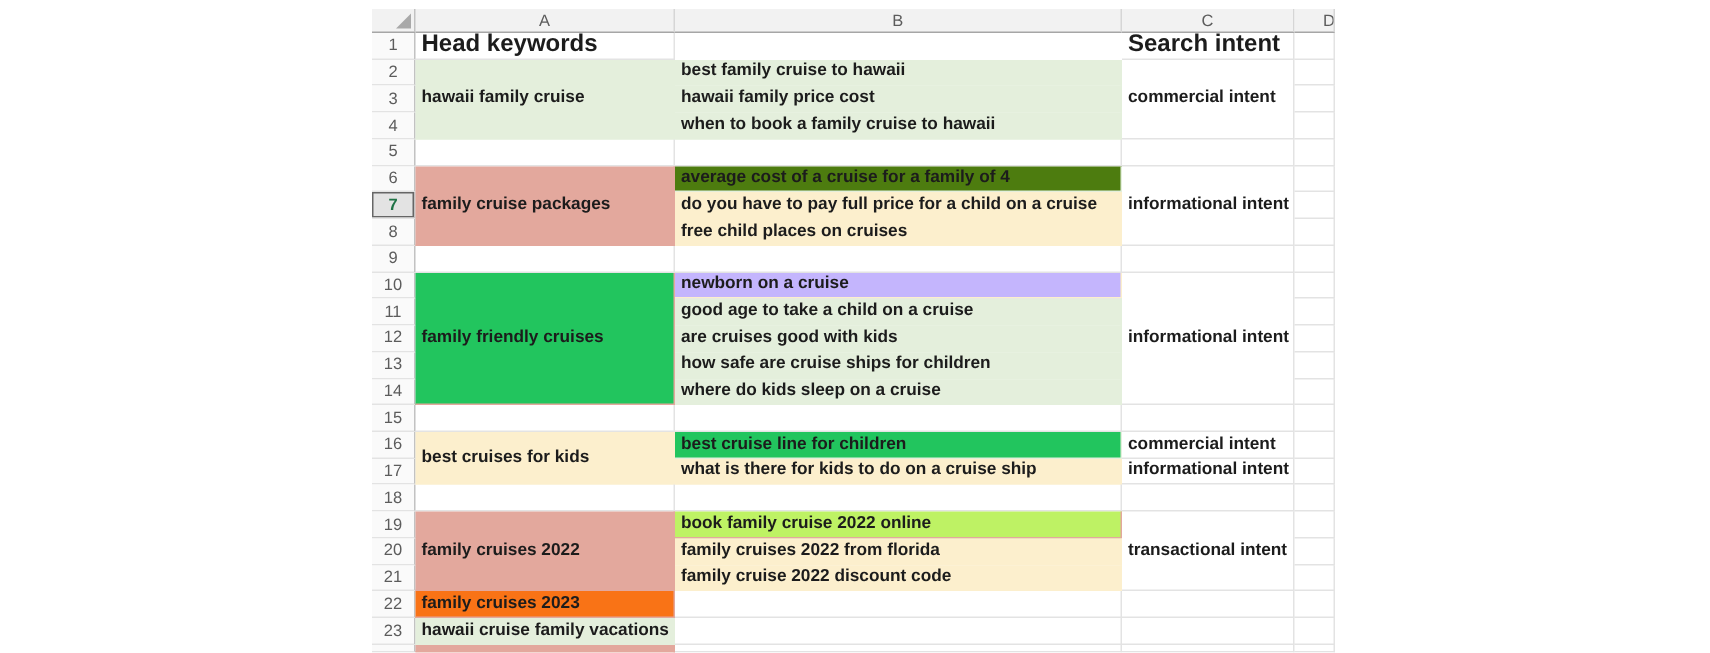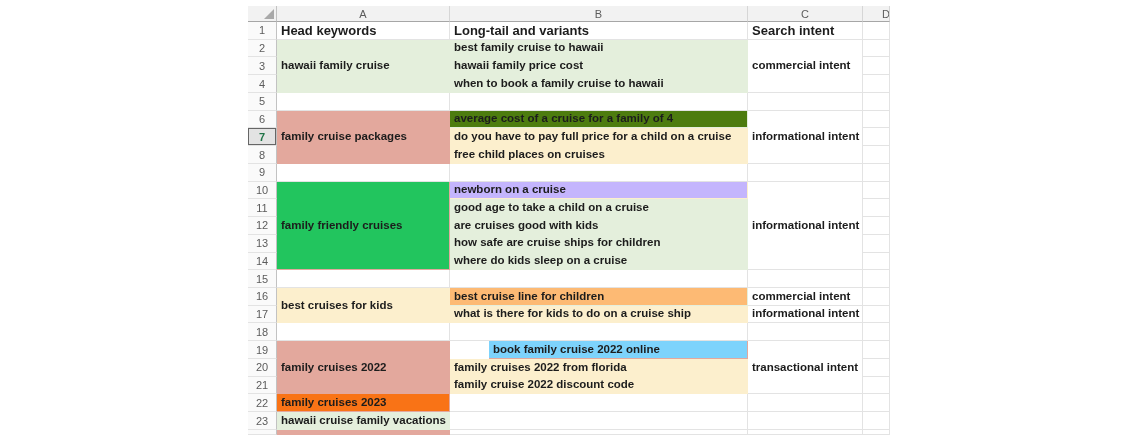--- a/index.html
+++ b/index.html
@@ -16,21 +16,21 @@
     overflow:hidden;background:#ffffff;
   }
   .c{
     box-sizing:border-box;
     border-right:1px solid #e3e3e3;border-bottom:1px solid #e3e3e3;
     display:flex;align-items:center;
     padding-left:4px;
     font-size:11.5px;font-weight:600;color:#1c1c1c;
     white-space:nowrap;overflow:hidden;line-height:1;
   }
-  .c.hdr1{font-weight:700;font-size:13px;}
+  .c.hdr1{font-weight:700;font-size:16px;}
   .colhdr{
     box-sizing:border-box;background:#f2f2f2;color:#5c5c5c;
     font-size:11px;font-weight:400;
     display:flex;align-items:center;justify-content:center;
     border-right:1px solid #d6d6d6;border-bottom:1px solid #a6a6a6;
     overflow:hidden;
   }
   .colhdr.clip{justify-content:flex-start;padding-left:19px;}
   .rowhdr{
     box-sizing:border-box;background:#fafafa;color:#5c5c5c;
@@ -92,39 +92,38 @@
     <div class="c" style="grid-area: 7 / 2 / span 3; background: rgb(227, 168, 157); border-color: rgb(227, 168, 157);">family cruise packages</div>
     <div class="c" style="grid-area: 10 / 2;"></div>
     <div class="c" style="grid-area: 11 / 2 / span 5; background: #22c55e; border-color: rgb(227, 168, 157);">family friendly cruises</div>
     <div class="c" style="grid-area: 16 / 2;"></div>
     <div class="c" style="grid-area: 17 / 2 / span 2; background: rgb(252, 239, 205); border-color: rgb(252, 239, 205);">best cruises for kids</div>
     <div class="c" style="grid-area: 19 / 2;"></div>
     <div class="c" style="grid-area: 20 / 2 / span 3; background: rgb(227, 168, 157); border-color: rgb(227, 168, 157);">family cruises 2022</div>
     <div class="c" style="grid-area: 23 / 2; background: #f97316; border-color: rgb(227, 168, 157);">family cruises 2023</div>
     <div class="c" style="grid-area: 24 / 2; background: rgb(228, 239, 220); border-color: rgb(228, 239, 220);">hawaii cruise family vacations</div>
     <div class="c" style="grid-area: 25 / 2; background: rgb(227, 168, 157); border-color: rgb(227, 168, 157);"></div>
-    <div class="c hdr1" style="grid-area: 2 / 3;">Long-tail and variants</div>
     <div class="c" style="grid-area: 3 / 3; background: rgb(228, 239, 220); border-color: rgb(228, 239, 220);">best family cruise to hawaii</div>
     <div class="c" style="grid-area: 4 / 3; background: rgb(228, 239, 220); border-color: rgb(228, 239, 220);">hawaii family price cost</div>
     <div class="c" style="grid-area: 5 / 3; background: rgb(228, 239, 220); border-color: rgb(228, 239, 220);">when to book a family cruise to hawaii</div>
     <div class="c" style="grid-area: 6 / 3;"></div>
     <div class="c" style="grid-area: 7 / 3; background: #4d7c0f; border-color: rgb(228, 239, 220);">average cost of a cruise for a family of 4</div>
     <div class="c" style="grid-area: 9 / 3; background: rgb(252, 239, 205); border-color: rgb(252, 239, 205);">free child places on cruises</div>
     <div class="c" style="grid-area: 8 / 3; background: rgb(252, 239, 205); border-color: rgb(252, 239, 205);">do you have to pay full price for a child on a cruise</div>
     <div class="c" style="grid-area: 10 / 3;"></div>
     <div class="c" style="grid-area: 11 / 3; background: #c4b5fd; border-color: rgb(252, 239, 205); text-align: right;">newborn on a cruise</div>
     <div class="c" style="grid-area: 12 / 3; background: rgb(228, 239, 220); border-color: rgb(228, 239, 220);">good age to take a child on a cruise</div>
     <div class="c" style="grid-area: 13 / 3; background: rgb(228, 239, 220); border-color: rgb(228, 239, 220);">are cruises good with kids</div>
     <div class="c" style="grid-area: 14 / 3; background: rgb(228, 239, 220); border-color: rgb(228, 239, 220);">how safe are cruise ships for children</div>
     <div class="c" style="grid-area: 15 / 3; background: rgb(228, 239, 220); border-color: rgb(228, 239, 220);">where do kids sleep on a cruise</div>
     <div class="c" style="grid-area: 16 / 3;"></div>
-    <div class="c" style="grid-area: 17 / 3; background: #fdba74; border-color: rgb(228, 239, 220);">best cruise line for children</div>
+    <div class="c" style="grid-area: 17 / 3; background: #22c55e; border-color: rgb(228, 239, 220);">best cruise line for children</div>
     <div class="c" style="grid-area: 18 / 3; background: rgb(252, 239, 205); border-color: rgb(252, 239, 205);">what is there for kids to do on a cruise ship</div>
     <div class="c" style="grid-area: 19 / 3;"></div>
-    <div class="c" style="grid-area: 20 / 3; background: #7dd3fc; border-color: rgb(227, 168, 157); margin-left: 39px;">book family cruise 2022 online</div>
+    <div class="c" style="grid-area: 20 / 3; background: #bef264; border-color: rgb(227, 168, 157);">book family cruise 2022 online</div>
     <div class="c" style="grid-area: 21 / 3; background: rgb(252, 239, 205); border-color: rgb(252, 239, 205);">family cruises 2022 from florida</div>
     <div class="c" style="grid-area: 22 / 3; background: rgb(252, 239, 205); border-color: rgb(252, 239, 205);">family cruise 2022 discount code</div>
     <div class="c" style="grid-area: 23 / 3;"></div>
     <div class="c" style="grid-area: 24 / 3;"></div>
     <div class="c" style="grid-area: 25 / 3;"></div>
     <div class="c hdr1" style="grid-area: 2 / 4;">Search intent</div>
     <div class="c" style="grid-area: 3 / 4 / span 3;">commercial intent</div>
     <div class="c" style="grid-area: 6 / 4;"></div>
     <div class="c" style="grid-area: 7 / 4 / span 3;">informational intent</div>
     <div class="c" style="grid-area: 10 / 4;"></div>

